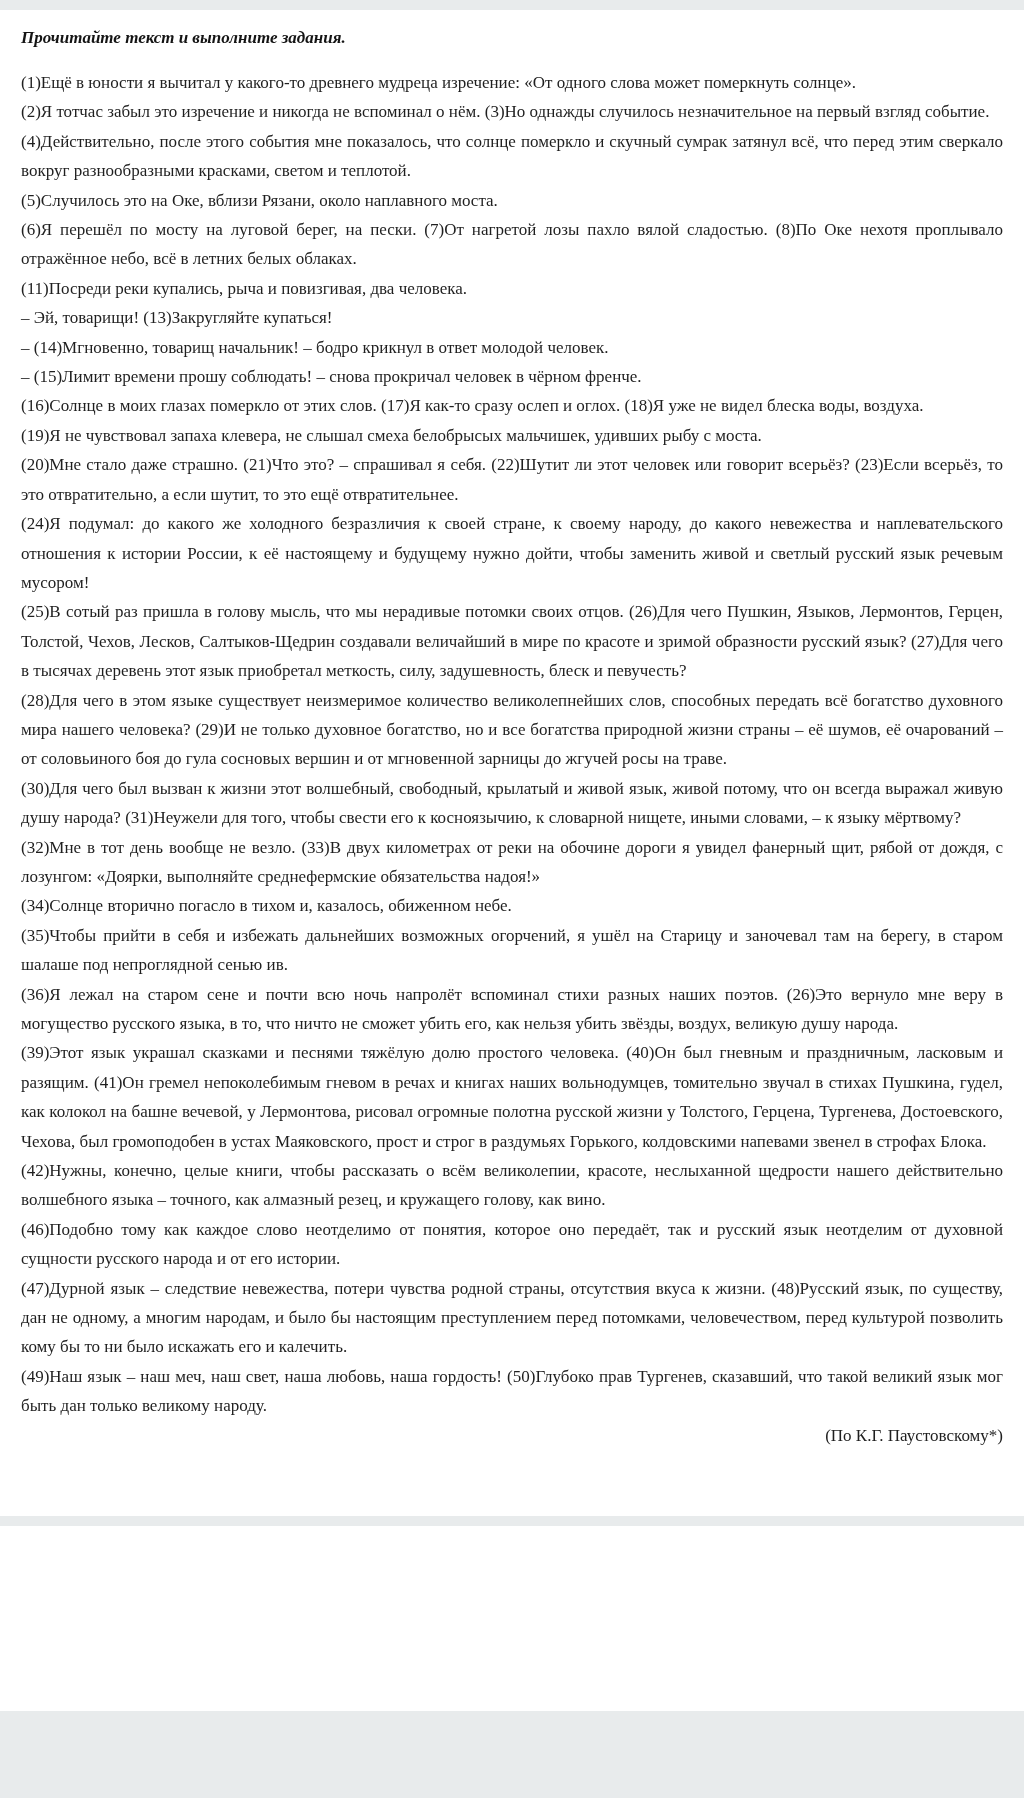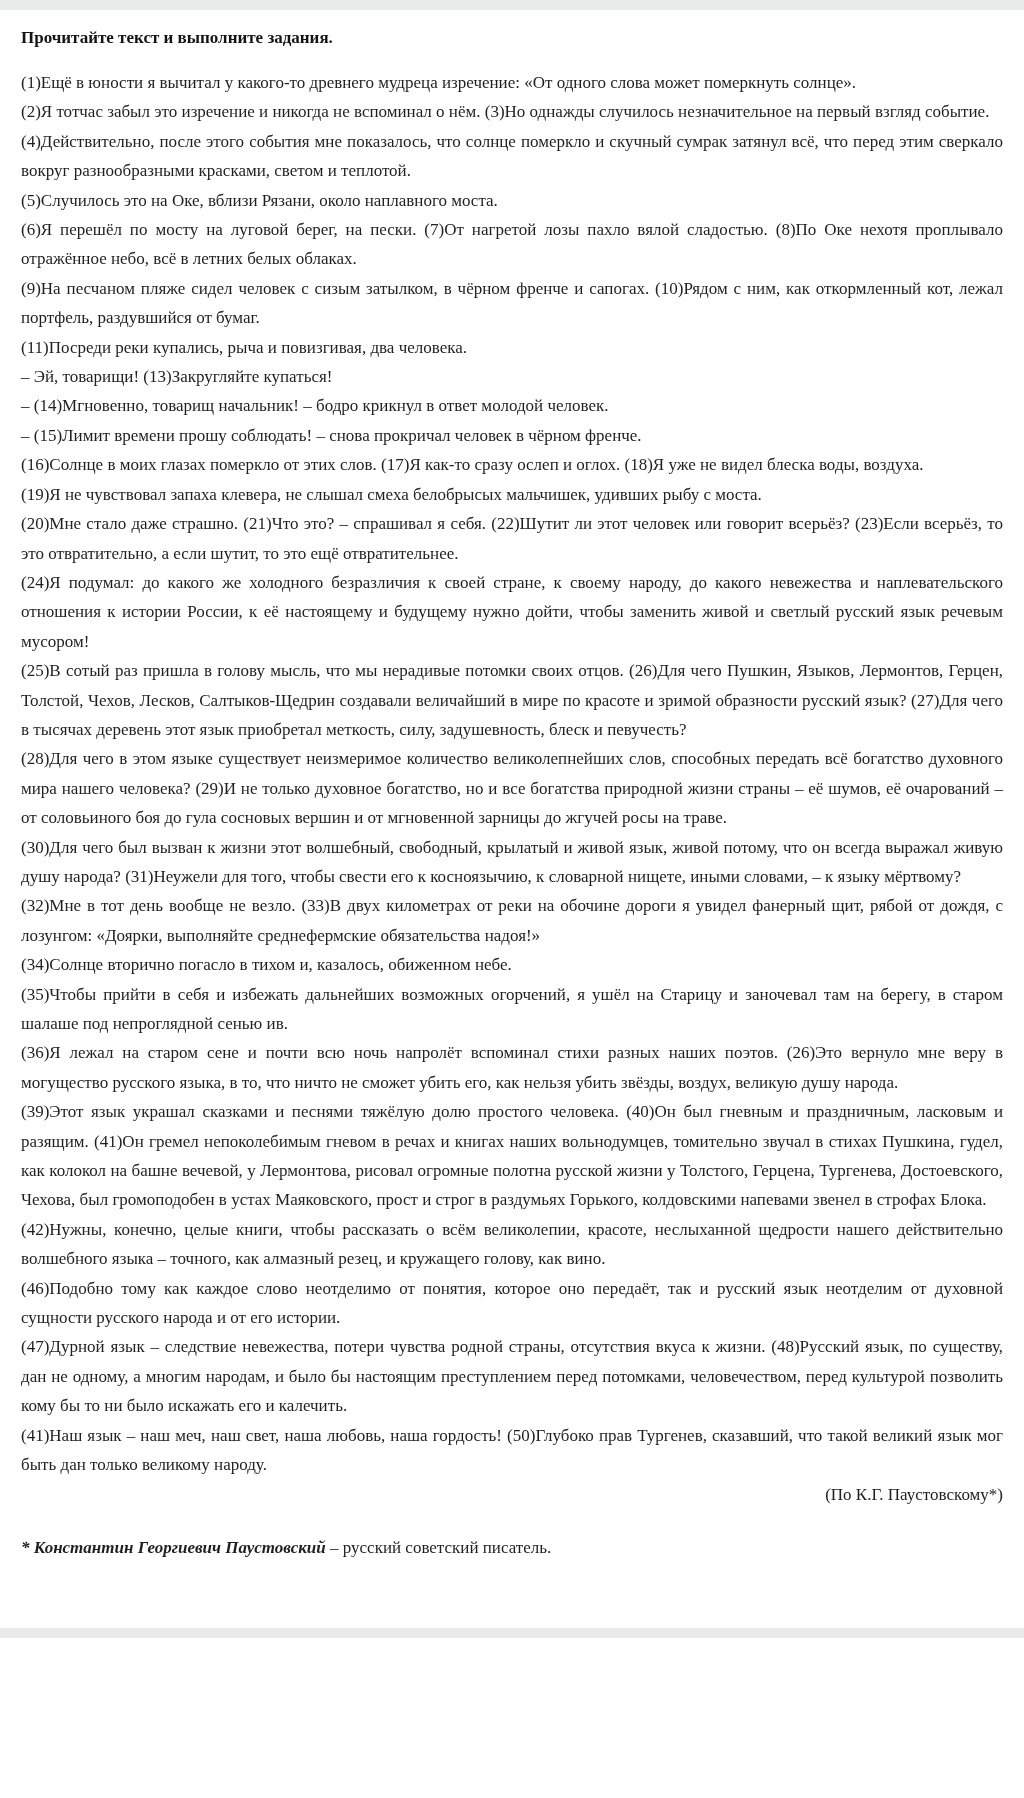--- a/index.html
+++ b/index.html
@@ -24,20 +24,21 @@
     padding: 17px 21px 30px 21px;
     min-height: 185px;
   }
 
   .panel-title {
     font-size: 17px;
     font-weight: bold;
     margin: 0 0 19px 0;
     line-height: 22px;
     color: #141414;
+    font-style: italic;
   }
 
   .text-body p {
     margin: 0;
     font-size: 17px;
     line-height: 29.4px;
     text-align: justify;
   }
   .text-body p.attribution {
     text-align: right;
@@ -61,45 +62,43 @@
 
   <section class="panel text-panel">
     <h1 class="panel-title">Прочитайте текст и выполните задания.</h1>
 
     <div class="text-body">
       <p>(1)Ещё в юности я вычитал у какого-то древнего мудреца изречение: «От одного слова может померкнуть солнце».</p>
       <p>(2)Я тотчас забыл это изречение и никогда не вспоминал о нём. (3)Но однажды случилось незначительное на первый взгляд событие.</p>
       <p>(4)Действительно, после этого события мне показалось, что солнце померкло и скучный сумрак затянул всё, что перед этим сверкало вокруг разнообразными красками, светом и теплотой.</p>
       <p>(5)Случилось это на Оке, вблизи Рязани, около наплавного моста.</p>
       <p>(6)Я перешёл по мосту на луговой берег, на пески. (7)От нагретой лозы пахло вялой сладостью. (8)По Оке нехотя проплывало отражённое небо, всё в летних белых облаках.</p>
-      <p>(9)На песчаном пляже сидел человек с сизым затылком, в чёрном френче и сапогах. (10)Рядом с ним, как откормленный кот, лежал портфель, раздувшийся от бумаг.</p>
       <p>(11)Посреди реки купались, рыча и повизгивая, два человека.</p>
       <p>– Эй, товарищи! (13)Закругляйте купаться!</p>
       <p>– (14)Мгновенно, товарищ начальник! – бодро крикнул в ответ молодой человек.</p>
       <p>– (15)Лимит времени прошу соблюдать! – снова прокричал человек в чёрном френче.</p>
       <p>(16)Солнце в моих глазах померкло от этих слов. (17)Я как-то сразу ослеп и оглох. (18)Я уже не видел блеска воды, воздуха.</p>
       <p>(19)Я не чувствовал запаха клевера, не слышал смеха белобрысых мальчишек, удивших рыбу с моста.</p>
       <p>(20)Мне стало даже страшно. (21)Что это? – спрашивал я себя. (22)Шутит ли этот человек или говорит всерьёз? (23)Если всерьёз, то это отвратительно, а если шутит, то это ещё отвратительнее.</p>
       <p>(24)Я подумал: до какого же холодного безразличия к своей стране, к своему народу, до какого невежества и наплевательского отношения к истории России, к её настоящему и будущему нужно дойти, чтобы заменить живой и светлый русский язык речевым мусором!</p>
       <p>(25)В сотый раз пришла в голову мысль, что мы нерадивые потомки своих отцов. (26)Для чего Пушкин, Языков, Лермонтов, Герцен, Толстой, Чехов, Лесков, Салтыков-Щедрин создавали величайший в мире по красоте и зримой образности русский язык? (27)Для чего в тысячах деревень этот язык приобретал меткость, силу, задушевность, блеск и певучесть?</p>
       <p>(28)Для чего в этом языке существует неизмеримое количество великолепнейших слов, способных передать всё богатство духовного мира нашего человека? (29)И не только духовное богатство, но и все богатства природной жизни страны – её шумов, её очарований – от соловьиного боя до гула сосновых вершин и от мгновенной зарницы до жгучей росы на траве.</p>
       <p>(30)Для чего был вызван к жизни этот волшебный, свободный, крылатый и живой язык, живой потому, что он всегда выражал живую душу народа? (31)Неужели для того, чтобы свести его к косноязычию, к словарной нищете, иными словами, – к языку мёртвому?</p>
       <p>(32)Мне в тот день вообще не везло. (33)В двух километрах от реки на обочине дороги я увидел фанерный щит, рябой от дождя, с лозунгом: «Доярки, выполняйте среднефермские обязательства надоя!»</p>
       <p>(34)Солнце вторично погасло в тихом и, казалось, обиженном небе.</p>
       <p>(35)Чтобы прийти в себя и избежать дальнейших возможных огорчений, я ушёл на Старицу и заночевал там на берегу, в старом шалаше под непроглядной сенью ив.</p>
       <p>(36)Я лежал на старом сене и почти всю ночь напролёт вспоминал стихи разных наших поэтов. (26)Это вернуло мне веру в могущество русского языка, в то, что ничто не сможет убить его, как нельзя убить звёзды, воздух, великую душу народа.</p>
       <p>(39)Этот язык украшал сказками и песнями тяжёлую долю простого человека. (40)Он был гневным и праздничным, ласковым и разящим. (41)Он гремел непоколебимым гневом в речах и книгах наших вольнодумцев, томительно звучал в стихах Пушкина, гудел, как колокол на башне вечевой, у Лермонтова, рисовал огромные полотна русской жизни у Толстого, Герцена, Тургенева, Достоевского, Чехова, был громоподобен в устах Маяковского, прост и строг в раздумьях Горького, колдовскими напевами звенел в строфах Блока.</p>
       <p>(42)Нужны, конечно, целые книги, чтобы рассказать о всём великолепии, красоте, неслыханной щедрости нашего действительно волшебного языка – точного, как алмазный резец, и кружащего голову, как вино.</p>
       <p>(46)Подобно тому как каждое слово неотделимо от понятия, которое оно передаёт, так и русский язык неотделим от духовной сущности русского народа и от его истории.</p>
       <p>(47)Дурной язык – следствие невежества, потери чувства родной страны, отсутствия вкуса к жизни. (48)Русский язык, по существу, дан не одному, а многим народам, и было бы настоящим преступлением перед потомками, человечеством, перед культурой позволить кому бы то ни было искажать его и калечить.</p>
-      <p>(41)Наш язык – наш меч, наш свет, наша любовь, наша гордость! (50)Глубоко прав Тургенев, сказавший, что такой великий язык мог быть дан только великому народу.</p>
+      <p>(49)Наш язык – наш меч, наш свет, наша любовь, наша гордость! (50)Глубоко прав Тургенев, сказавший, что такой великий язык мог быть дан только великому народу.</p>
       <p class="attribution">(По К.Г. Паустовскому*)</p>
     </div>
 
-    <p class="footnote"><span class="footnote-author">* Константин Георгиевич Паустовский</span><span> – русский советский писатель.</span></p>
   </section>
 
   <section class="panel task-panel">
     
 
     
 
     
   </section>
 

